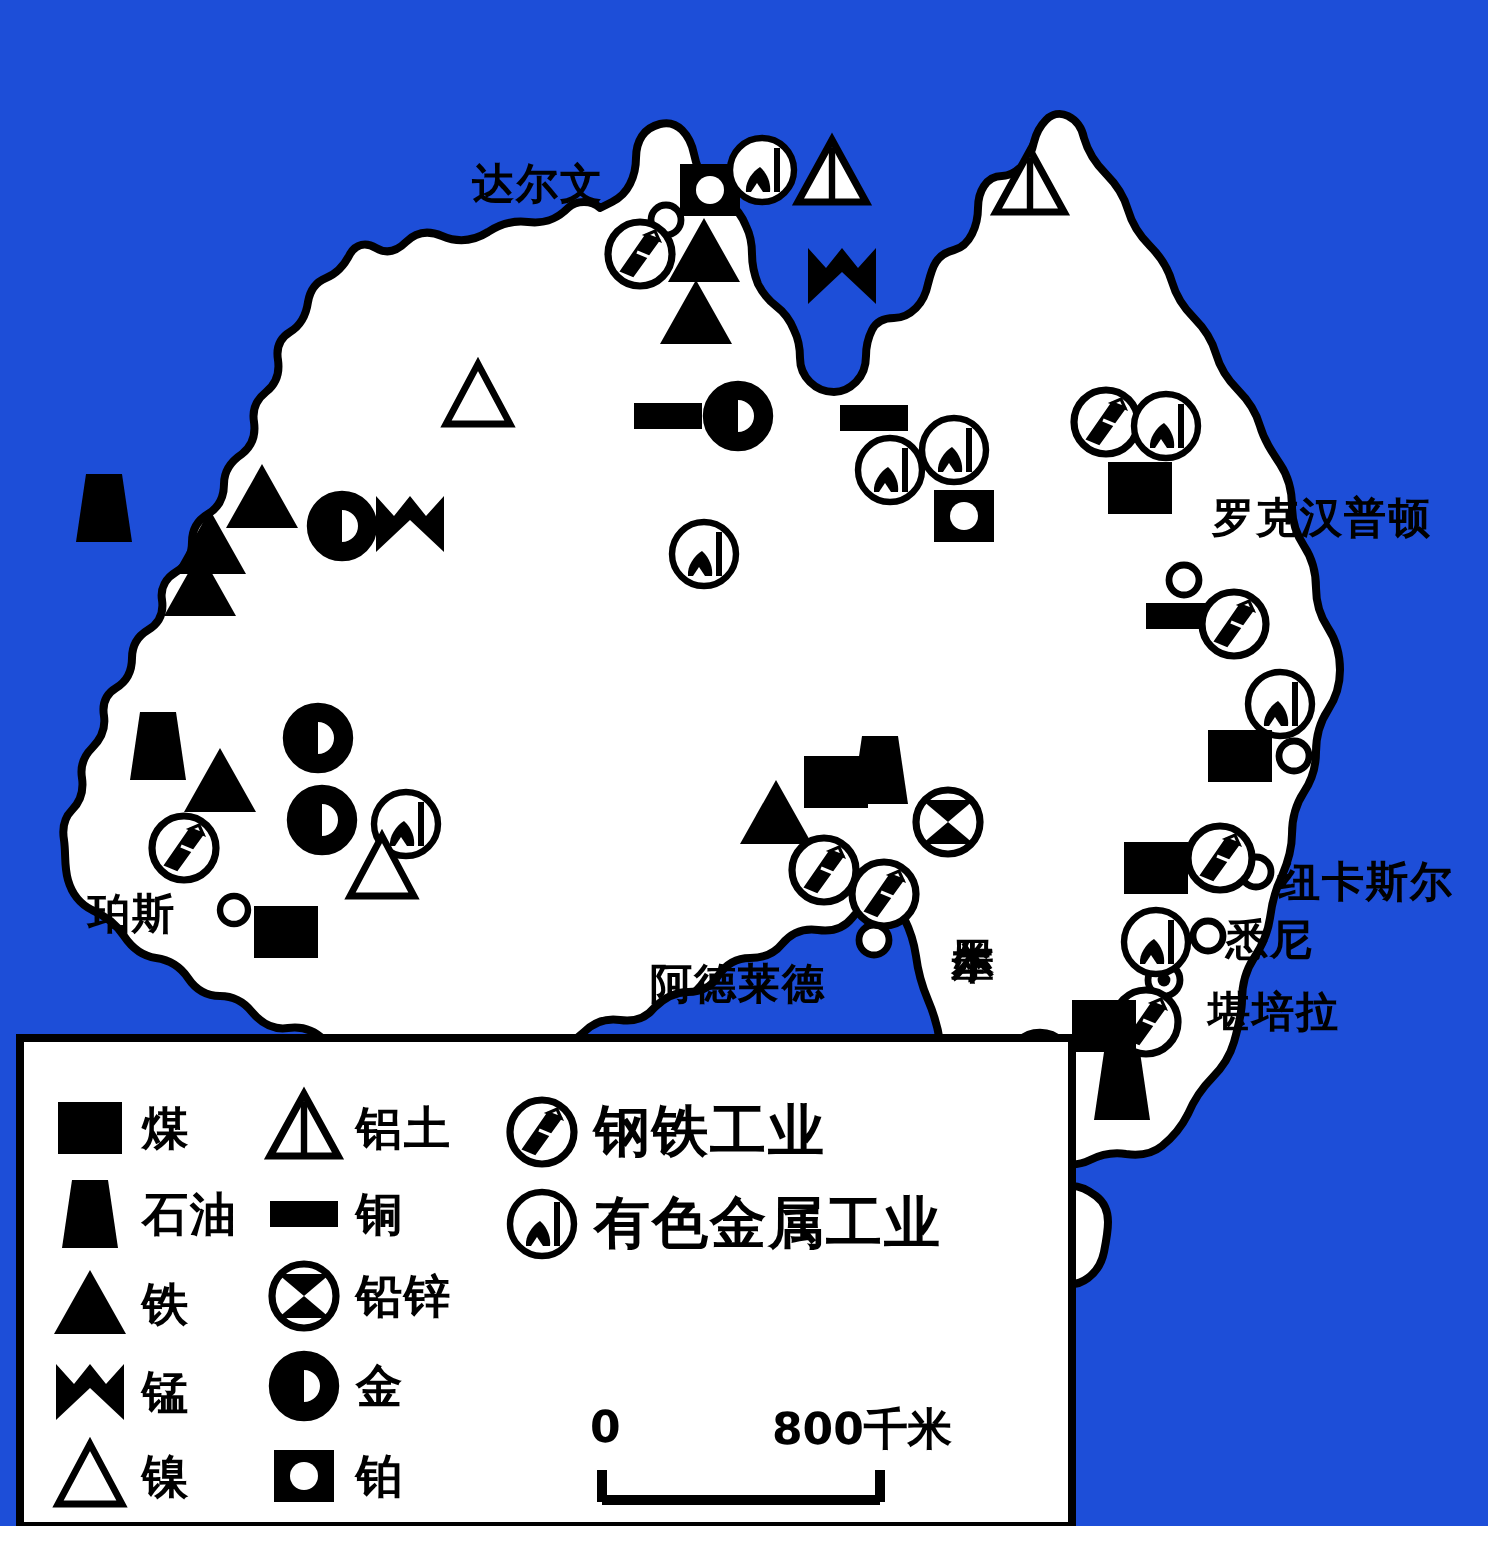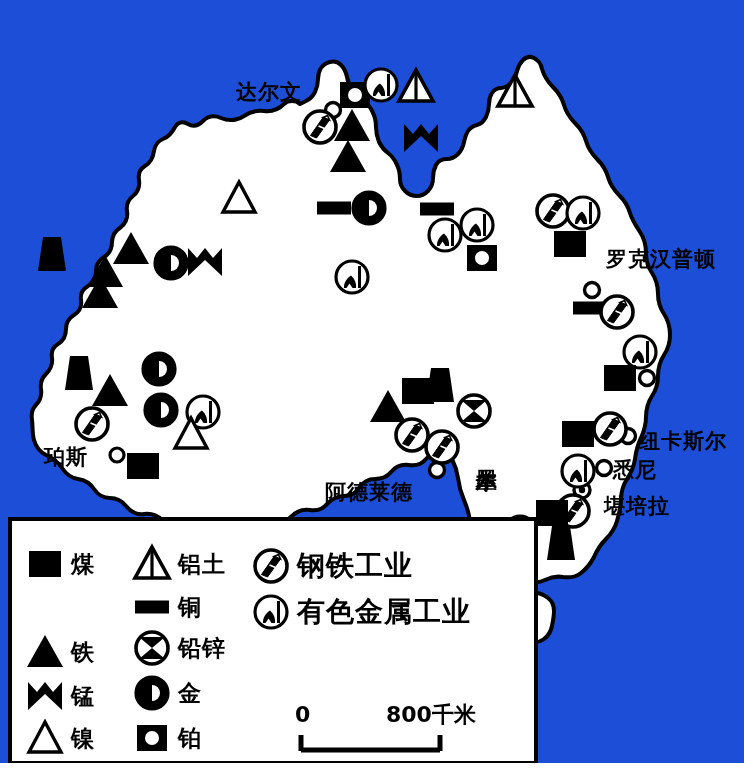--- a/index.html
+++ b/index.html
@@ -410,20 +410,28 @@
   <div class="legendbox">
 
     <div class="legrow" style="left:16px;top:26px;">
       <span class="symwrap">
         <svg width="34" height="34" viewBox="-17 -17 34 34">
             <use href="#sym-coal"></use>
           </svg>
       </span>
       <span class="legtext">煤</span>
     </div>
+    <div class="legrow" style="left:16px;top:69px;">
+      <span class="symwrap">
+        <svg width="34" height="38" viewBox="-17 -19 34 38">
+            <use href="#sym-oil"></use>
+          </svg>
+      </span>
+      <span class="legtext">石油</span>
+    </div>
     <div class="legrow" style="left:16px;top:114px;">
       <span class="symwrap">
         <svg width="38" height="36" viewBox="-19 -18 38 36">
             <use href="#sym-iron"></use>
           </svg>
       </span>
       <span class="legtext">铁</span>
     </div>
     <div class="legrow" style="left:16px;top:158px;">
       <span class="symwrap">

